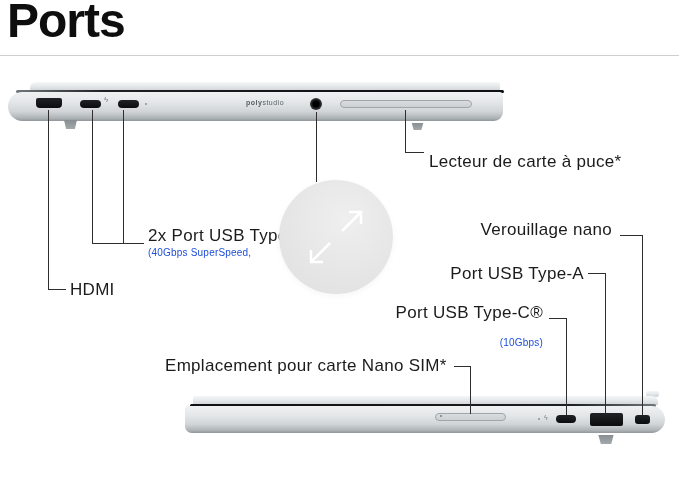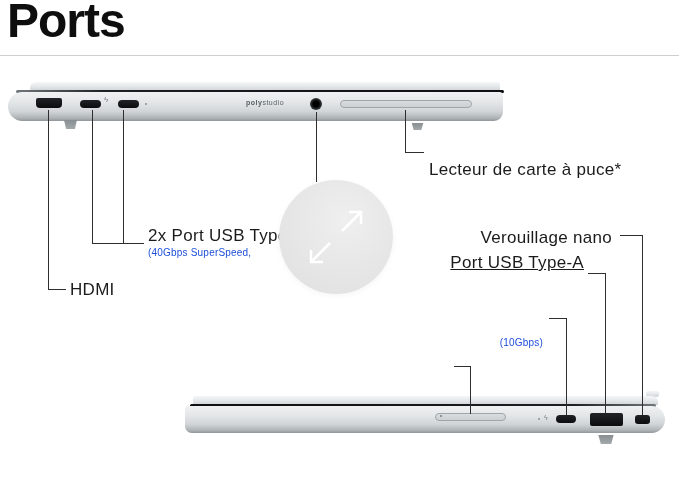--- a/index.html
+++ b/index.html
@@ -89,24 +89,26 @@
   <div class="abs hline z10" style="left:588px;top:273px;width:17px;"></div>
   <div class="abs vline z10" style="left:605px;top:273px;height:140px;"></div>
   <div class="abs hline z10" style="left:549px;top:318px;width:18px;"></div>
   <div class="abs vline z10" style="left:566px;top:318px;height:97px;"></div>
   <div class="abs hline z10" style="left:454px;top:366px;width:17px;"></div>
   <div class="abs vline z10" style="left:470px;top:366px;height:48px;"></div>
 
   <div class="abs lbl z20" style="left:70px;top:280px;">HDMI</div>
   <div class="abs lbl z20" style="left:148px;top:226px;">2x Port USB Type-C®</div>
   <div class="abs sub z20" style="left:148px;top:246px;">(40Gbps SuperSpeed,</div>
-  <div class="abs lbl z20" style="left:429px;top:160px;">Lecteur de carte à puce*</div>
-  <div class="abs lbl z20" style="right:67px;top:228px;">Verouillage nano</div>
-  <div class="abs lbl z20" style="right:95px;top:253px;text-decoration:underline;">Port USB Type-A</div>
+  <div class="abs lbl z20" style="left:429px;top:152px;">Lecteur de carte à puce*</div>
+  <div class="abs lbl z20" style="right:67px;top:220px;">Verouillage nano</div>
+  <div class="abs lbl z20" style="right:95px;top:264px;">Port USB Type-A</div>
+  <div class="abs lbl z20" style="right:136px;top:303px;">Port USB Type-C®</div>
   <div class="abs sub z20" style="right:136px;top:336px;">(10Gbps)</div>
+  <div class="abs lbl z20" style="left:165px;top:356px;">Emplacement pour carte Nano SIM*</div>
 
   <div class="abs" id="zoom-circle">
     <svg width="114" height="114" viewBox="0 0 114 114">
       <g stroke="#ffffff" stroke-width="2.5" fill="none">
         <line x1="63" y1="51" x2="82" y2="32"></line>
         <polyline points="70,32 82,32 82,44"></polyline>
         <line x1="51" y1="63" x2="32" y2="82"></line>
         <polyline points="44,82 32,82 32,70"></polyline>
       </g>
     </svg>

